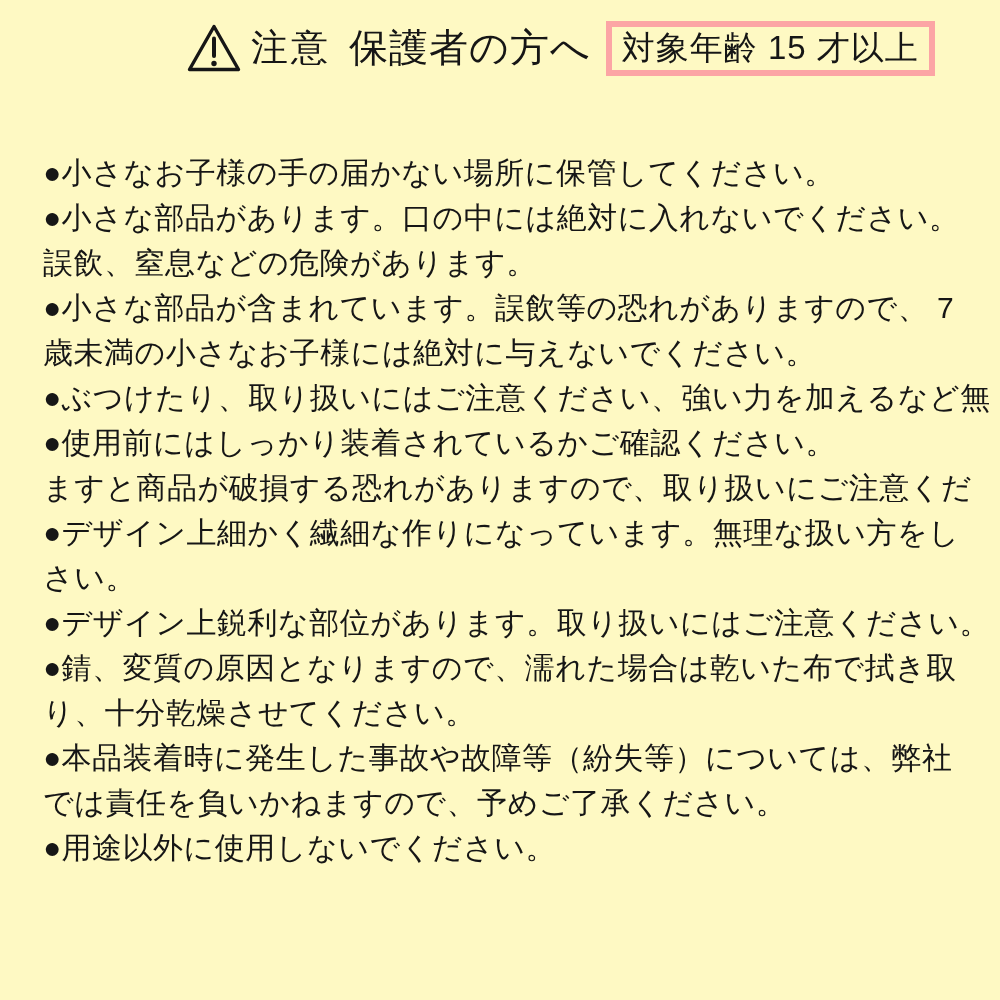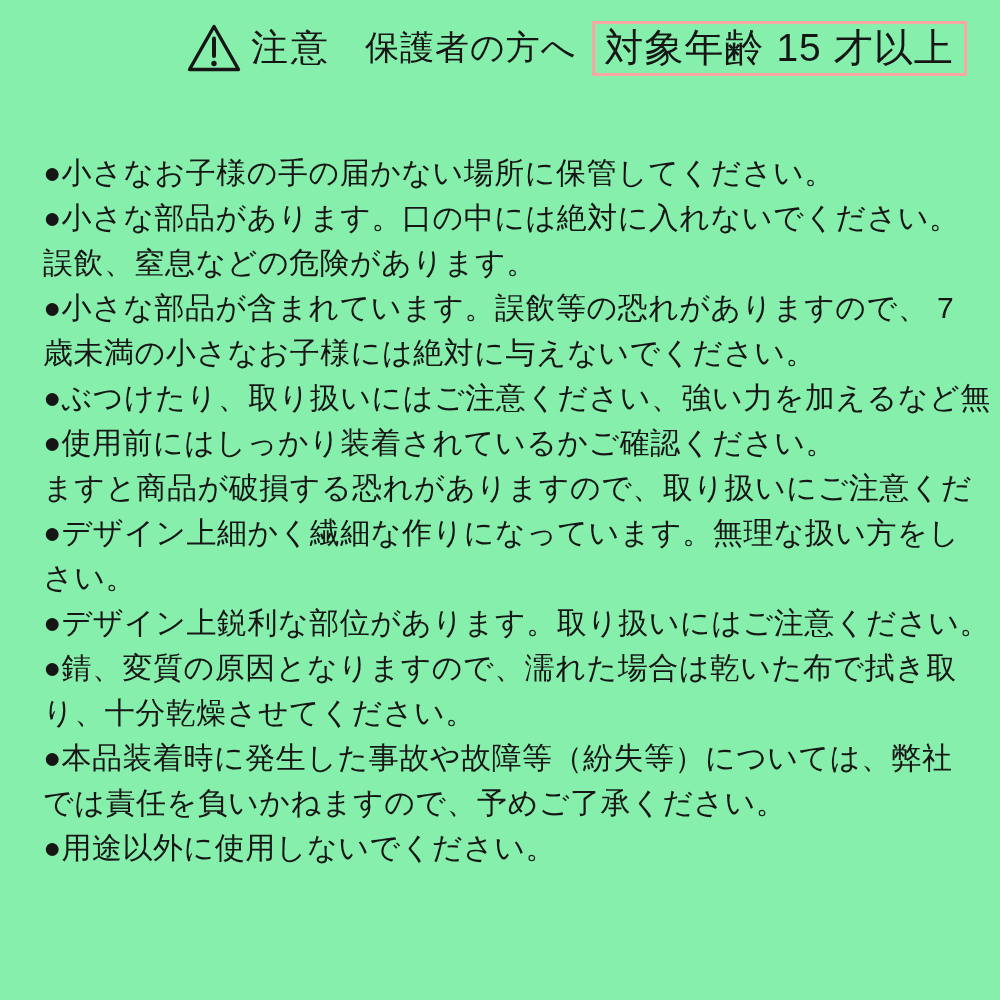--- a/index.html
+++ b/index.html
@@ -13,21 +13,21 @@
     position: relative;
     overflow: hidden;
     color: #161616;
     font-family: "Liberation Sans", sans-serif;
     font-weight: 500;
     -webkit-font-smoothing: antialiased;
   }
   .label-page {
     position: absolute;
     inset: 0;
-    background: #86efac;
+    background: #fef9c3;
   }
   
   .header {
     position: absolute;
     top: 22px;
     left: 186px;
     height: 52px;
     display: flex;
     align-items: center;
     white-space: nowrap;
@@ -37,28 +37,28 @@
     height: 50px;
     flex: 0 0 auto;
     display: block;
   }
   .caution-label {
     font-size: 37px;
     letter-spacing: 3px;
     margin-left: 9px;
   }
   .audience-label {
-    font-size: 34px;
+    font-size: 39px;
     letter-spacing: 1px;
-    margin-left: 34px;
+    margin-left: 18px;
   }
   .age-box {
     margin-left: 15px;
-    border: 3px solid #fca5a5;
-    font-size: 39px;
+    border: 6px solid #fca5a5;
+    font-size: 33px;
     letter-spacing: 1px;
     padding: 4px 10px 6px 10px;
     line-height: 1;
   }
   
   .notices {
     position: absolute;
     top: 150px;
     left: 43px;
     width: 930px;

